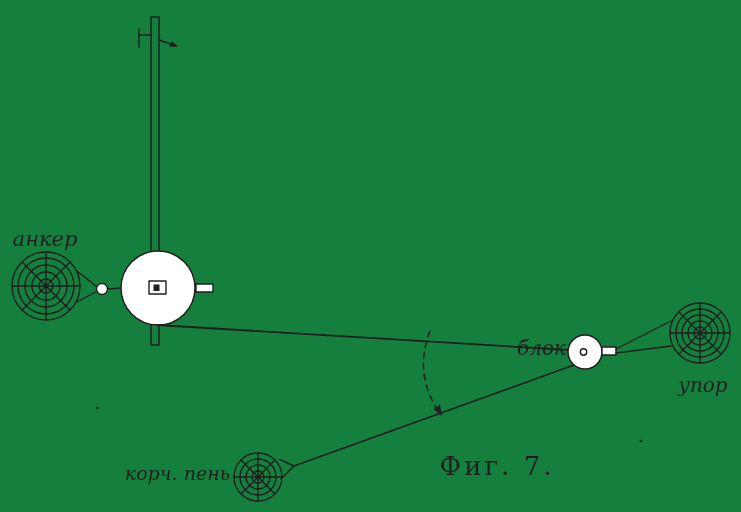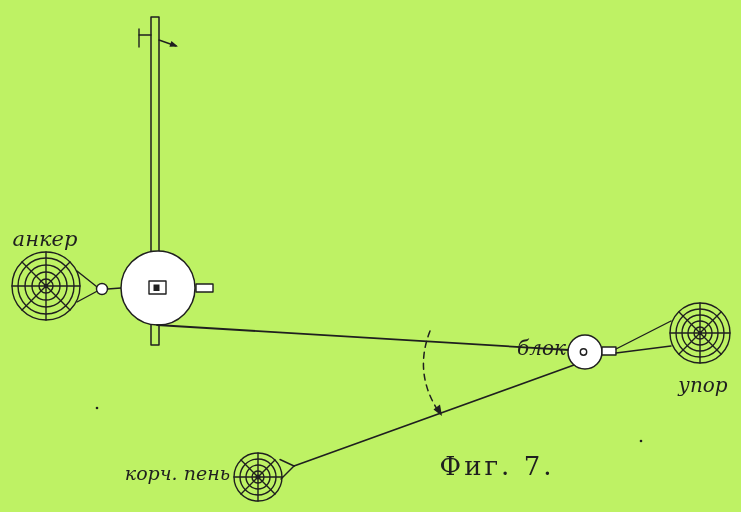--- a/index.html
+++ b/index.html
@@ -5,21 +5,21 @@
   html, body {
     margin: 0;
     padding: 0;
     background: #ffffff;
     font-family: "DejaVu Serif", serif;
   }
   .stage {
     position: relative;
     width: 741px;
     height: 512px;
-    background: #bef264;
+    background: #15803d;
     overflow: hidden;
   }
   svg { display: block; }
   text { user-select: none; }
 </style>
 </head>
 <body>
 
 <div class="stage">
   <svg width="741" height="512" viewBox="0 0 741 512">

